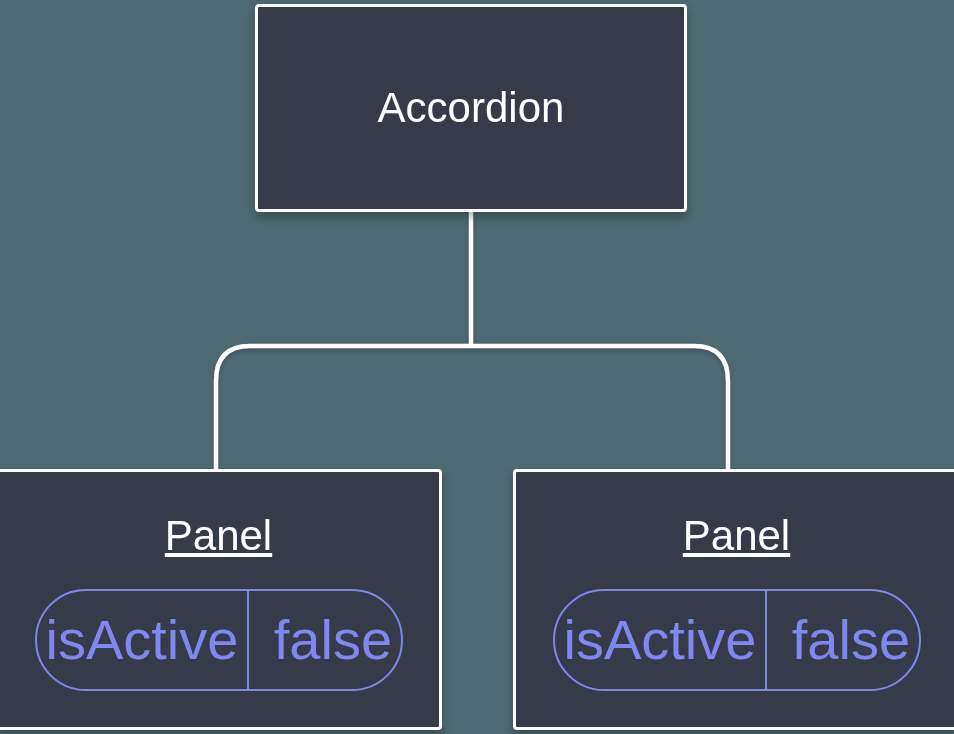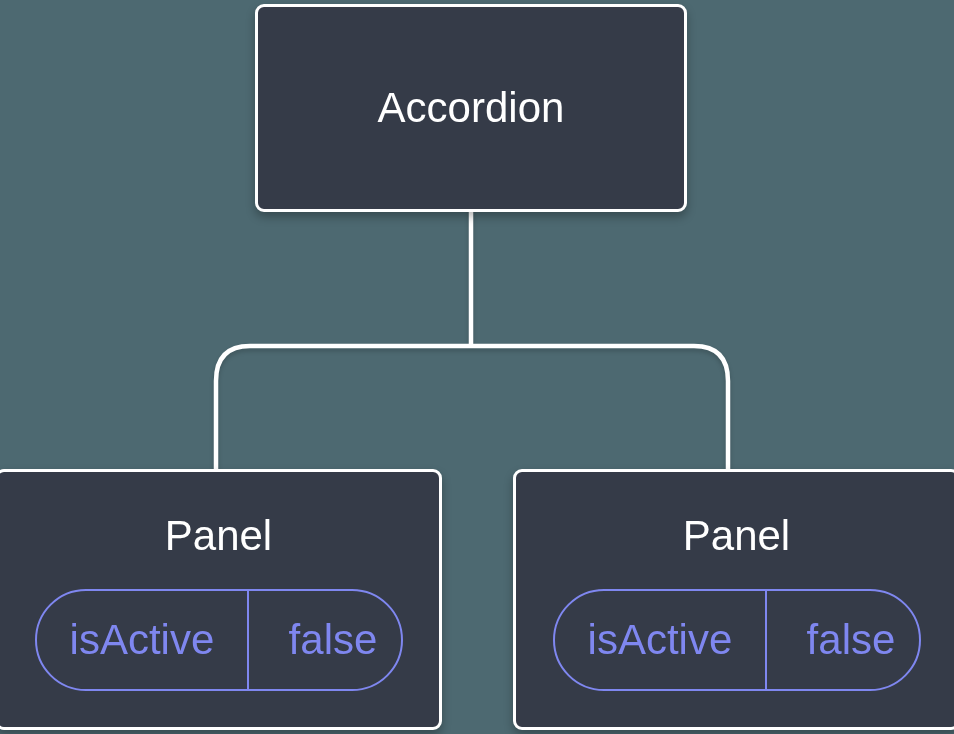--- a/index.html
+++ b/index.html
@@ -31,21 +31,21 @@
   }
   .connectors path {
     stroke: var(--node-border);
     stroke-width: 4.5;
     fill: none;
   }
   .node {
     position: absolute;
     background: var(--node-fill);
     border: 3px solid var(--node-border);
-    border-radius: 9px;
+    border-radius: 4px;
     box-shadow: 0 5px 10px rgba(0,0,0,0.28);
     z-index: 2;
     display: flex;
     flex-direction: column;
     align-items: center;
     color: var(--node-text);
   }
   .node-root {
     left: 255px; top: 4px;
     width: 432px; height: 208px;
@@ -56,30 +56,30 @@
     line-height: 1.3;
     color: var(--node-text);
     white-space: nowrap;
   }
   .node-panel {
     top: 469px;
     width: 447px; height: 261px;
   }
   .node-panel-left  { left: -5px; }
   .node-panel-right { left: 513px; }
-  .node-panel .node-label { margin-top: 37px; }
+  .node-panel .node-label { margin-top: 37px; text-decoration: underline; }
   .prop-pill {
     margin-top: 25px;
     width: 368px; height: 102px;
     border: 2px solid var(--prop-accent);
     border-radius: 51px;
     display: flex;
     align-items: stretch;
     color: var(--prop-accent);
-    font-size: 42px;
+    font-size: 56px;
     overflow: hidden;
   }
   .prop-name {
     flex: 0 0 58.5%;
     display: flex;
     align-items: center;
     justify-content: center;
     border-right: 2px solid var(--prop-accent);
     white-space: nowrap;
   }

